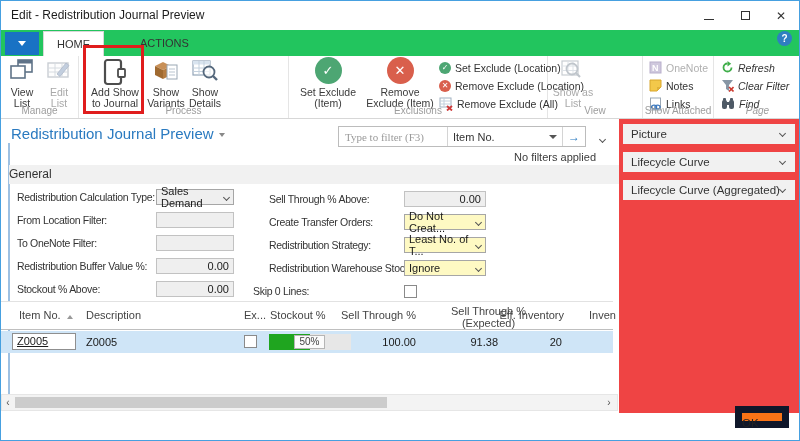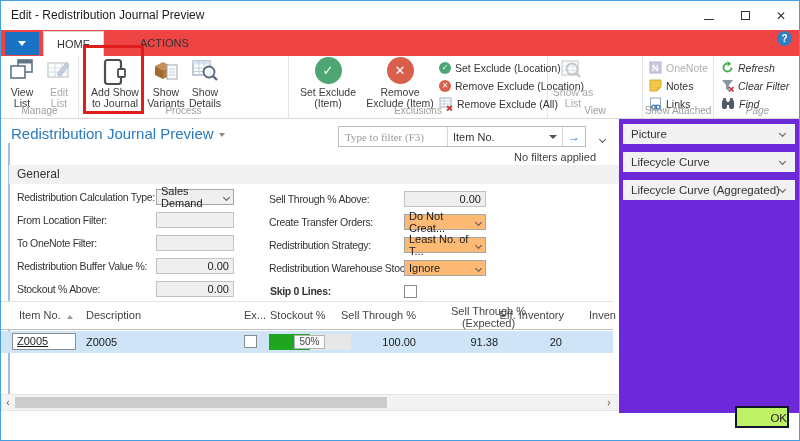--- a/index.html
+++ b/index.html
@@ -11,21 +11,21 @@
   
   .titlebar { position:absolute; top:0; left:0; right:0; height:29px; background:#fff; }
   .title { position:absolute; left:10px; top:7px; font-size:12px; color:#1c1c1c; white-space:nowrap; }
   .winctls { position:absolute; right:0; top:0; height:29px; display:flex; }
   .wbtn { width:36px; height:29px; display:flex; align-items:center; justify-content:center; cursor:default; }
   .glyph-min { width:10px; border-top:1px solid #333; margin-top:7px; }
   .glyph-max { width:9px; height:9px; border:1px solid #333; }
   .glyph-close { font-size:12px; color:#333; line-height:1; }
 
   
-  .tabrow { position:absolute; top:29px; left:0; right:0; height:26px; background:#ef4444; }
+  .tabrow { position:absolute; top:29px; left:0; right:0; height:26px; background:#22c55e; }
   .appmenu { position:absolute; left:4px; top:2px; width:34px; height:23px; background:#1972c4; display:flex; align-items:center; justify-content:center; }
   .appmenu .tri { border-top-color:#fff; }
   .tab { position:absolute; top:1px; height:25px; line-height:24px; padding:0 13px; font-size:11px; color:#333; }
   .tab.active { left:42px; background:#fff; border:1px solid #d8d8d8; border-bottom:none; }
   .tab.plain { left:126px; }
   .helpbtn { position:absolute; right:7px; top:30px; width:15px; height:15px; border-radius:50%; background:#2f7fc1; color:#fff; font-size:10px; font-weight:bold; text-align:center; line-height:15px; }
 
   
   .ribbon { position:absolute; top:55px; left:0; right:0; height:63px; background:#fff; border-bottom:1px solid #d7d7d7; }
   .rgroup { position:absolute; top:0; height:62px; border-right:1px solid #e5e5e5; }
@@ -53,25 +53,25 @@
   .filterbox { position:absolute; left:337px; top:7px; width:248px; height:21px; border:1px solid #bcbcbc; background:#fff; display:flex; align-items:center; }
   .filterbox input { border:none; outline:none; flex:1; min-width:0; height:17px; font-size:11px; font-family:Liberation Serif, serif; color:#333; padding-left:6px; }
   .filterbox input::placeholder { color:#9a9a9a; }
   .fsep { width:1px; align-self:stretch; background:#d4d4d4; }
   .ffield { width:96px; padding-left:5px; font-size:11px; color:#333; white-space:nowrap; overflow:hidden; }
   .ftri { padding:0 5px; display:flex; align-items:center; }
   .go-arrow { width:22px; text-align:center; color:#2a7ac0; font-size:12px; }
   .expand-chev { position:absolute; left:599px; top:13px; }
   .nofilters { position:absolute; left:300px; top:32px; width:295px; text-align:right; font-size:11px; color:#3d3d3d; }
 
-  .genbar { position:absolute; left:8px; top:46px; width:692px; height:19px; background:#f1f1f1; font-size:12px; color:#333; line-height:19px; padding-left:8px; }
+  .genbar { position:absolute; left:8px; top:46px; width:692px; height:19px; background:#f1f1f1; font-size:12px; color:#333; line-height:19px; }
   .genbar .chev-up { position:absolute; right:12px; top:8px; }
 
   .flabel { position:absolute; font-size:10.5px; letter-spacing:-0.3px; color:#333; line-height:16px; white-space:nowrap; }
-  .fld { position:absolute; height:16px; border:1px solid #a6a6a6; background:#fdba74; font-size:11px; color:#1a1a1a; display:flex; align-items:center; }
+  .fld { position:absolute; height:16px; border:1px solid #a6a6a6; background:#fef9c3; font-size:11px; color:#1a1a1a; display:flex; align-items:center; }
   .fld.ro  { background:#efefef; border-color:#c2c2c2; }
   .fld.num { justify-content:flex-end; padding-right:4px; background:#efefef; border-color:#c2c2c2; }
   .fld.sel { padding-left:4px; padding-right:16px; }
   .fld.sel .chev-down { position:absolute; right:4px; top:5px; }
   .fld.sel.grayed { background:#efefef; }
   .cbox { position:absolute; width:13px; height:13px; border:1px solid #8a8a8a; background:#fff; }
 
   
   .thead { position:absolute; left:0; top:182px; width:612px; height:29px; border-top:1px solid #e2e2e2; border-bottom:1px solid #bfbfbf; background:#fff; }
   .th { position:absolute; font-size:11px; color:#444; white-space:nowrap; }
@@ -85,26 +85,26 @@
   .bar { position:absolute; left:268px; top:3px; width:82px; height:16px; background:#e7e7e7; }
   .bar-fill { position:absolute; left:0; top:0; bottom:0; background:#1fa51f; }
   .bar-label { position:absolute; left:25px; top:1px; width:31px; height:14px; background:#fbfbfb; border:1px solid #b5b5b5; font-size:10px; color:#444; text-align:center; line-height:12px; }
 
   
   .hscroll { position:absolute; left:0; top:275px; width:617px; height:17px; background:#f3f3f3; border:1px solid #e6e6e6; }
   .harrow { position:absolute; top:0; width:12px; height:15px; color:#555; font-size:10px; text-align:center; line-height:15px; }
   .hthumb { position:absolute; left:13px; top:2px; height:11px; width:372px; background:#cccccc; }
 
   
-  .factcol { position:absolute; top:118px; left:618px; width:181px; height:294px; background:#6d28d9; }
+  .factcol { position:absolute; top:118px; left:618px; width:181px; height:294px; background:#ef4444; }
   .fb { position:absolute; left:4px; width:172px; height:20px; background:#f1f1f1; font-size:11.5px; color:#333; line-height:20px; padding-left:8px; }
   .fb .chev-down { position:absolute; right:10px; top:7px; }
 
   
-  .okbtn { position:absolute; right:10px; bottom:12px; width:54px; height:22px; background:#bef264; border:2px solid #0f172a; font-size:11.5px; color:#222; text-align:right; line-height:20px; cursor:pointer; }
+  .okbtn { position:absolute; right:10px; bottom:12px; width:54px; height:22px; background:#f97316; border:7px solid #0f172a; font-size:11.5px; color:#222; text-align:left; line-height:20px; cursor:pointer; }
 
   
   .chev-down { display:inline-block; width:5px; height:5px; border-right:1.2px solid #555; border-bottom:1.2px solid #555; transform:rotate(45deg); }
   .chev-up   { display:inline-block; width:5px; height:5px; border-right:1.2px solid #555; border-bottom:1.2px solid #555; transform:rotate(-135deg); }
   .tri { width:0; height:0; border-left:4px solid transparent; border-right:4px solid transparent; border-top:5px solid #555; display:inline-block; }
 </style>
 </head>
 <body>
 
 <div class="window">
@@ -395,21 +395,21 @@
       <span>Least No. of T...</span>
         <span class="chev-down"></span>
     </span>
 
     <span class="flabel" style="left:268px;top:141px;">Redistribution Warehouse Stock:</span>
     <span class="fld sel" style="left:403px;top:141px;width:82px;">
       <span>Ignore</span>
         <span class="chev-down"></span>
     </span>
 
-    <span class="flabel" style="left:269px;top:164px;font-weight:bold;">Skip 0 Lines:</span>
+    <span class="flabel" style="left:252px;top:164px;">Skip 0 Lines:</span>
     <span class="cbox" style="left:403px;top:166px;"></span>
 
     <div class="thead">
       <span class="th" style="left:18px;top:7px;"><span>Item No.</span><span class="sort-up"></span></span>
       <span class="th" style="left:85px;top:7px;">Description</span>
       <span class="th" style="left:243px;top:7px;">Ex...</span>
       <span class="th" style="left:269px;top:7px;">Stockout %</span>
       <span class="th" style="left:330px;top:7px;width:85px;text-align:right;">Sell Through %</span>
       <span class="th wrap" style="left:431px;top:3px;width:77px;text-align:center;margin-left:18px;">Sell Through % (Expected)</span>
       <span class="th" style="left:493px;top:7px;width:70px;text-align:right;">Eff. Inventory</span>

